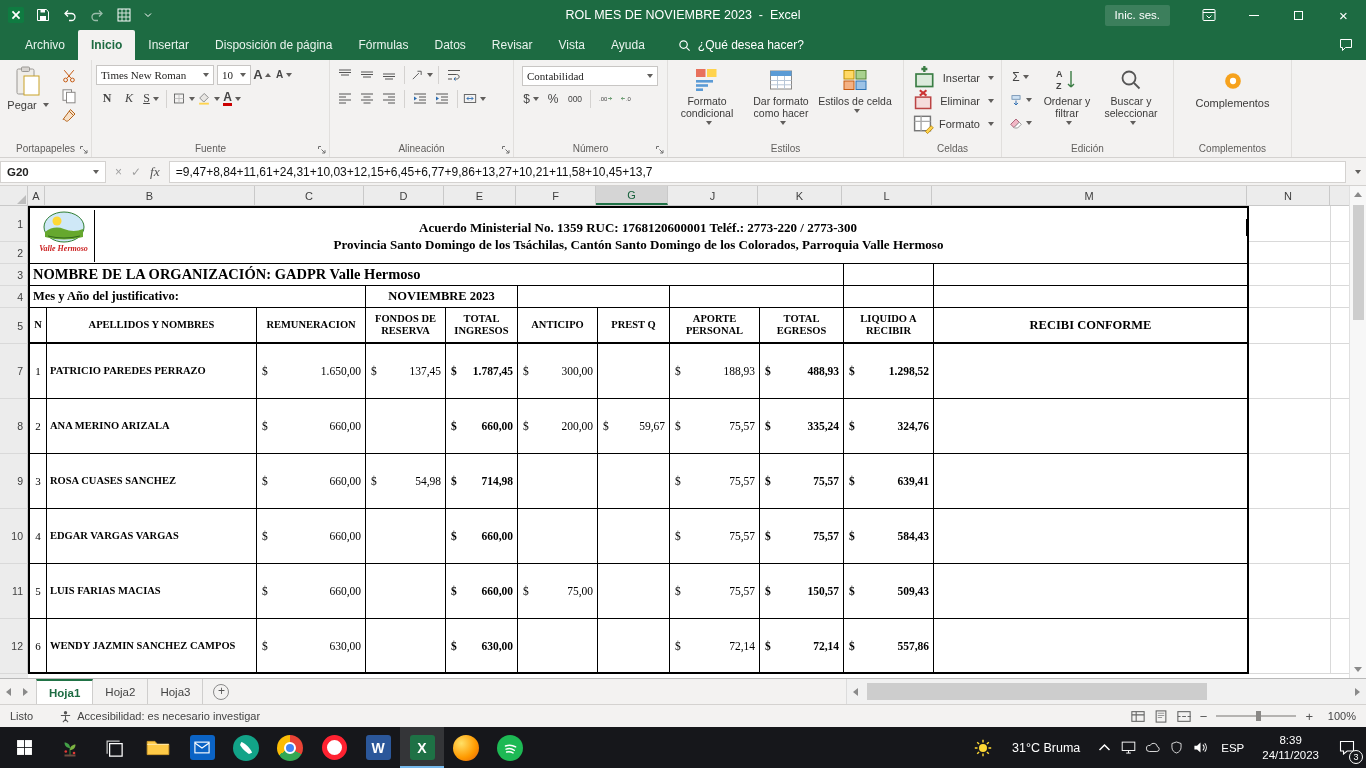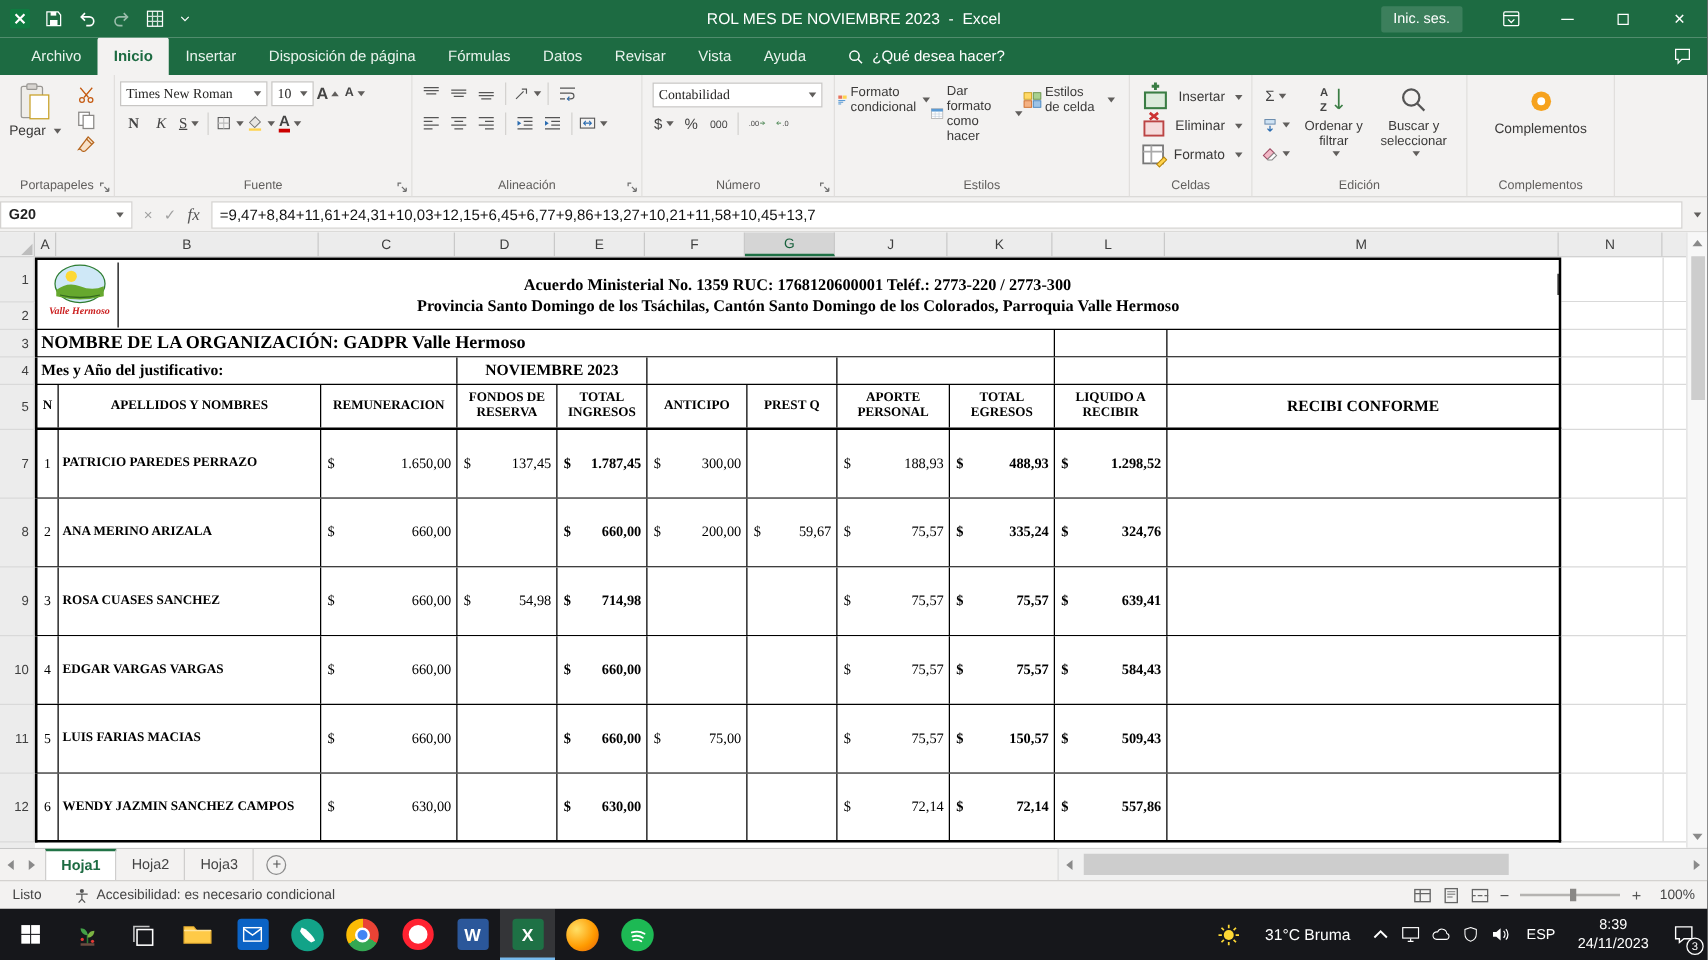--- a/index.html
+++ b/index.html
@@ -53,21 +53,21 @@
   .ita-g{font-family:"Liberation Serif",serif;font-style:italic;}
   .und-g{font-family:"Liberation Serif",serif;text-decoration:underline;}
   .bigA{font-size:13px;font-weight:bold;}.smallA{font-size:10px;font-weight:bold;}
   .fcA{font-weight:bold;font-size:12px;line-height:12px;border-bottom:3px solid #c00;display:inline-block;}
   .vsep{width:1px;height:18px;background:#d4d2d0;margin:0 4px;display:inline-block;}
   .dd{width:0;height:0;border-left:3px solid transparent;border-right:3px solid transparent;border-top:4px solid #605e5c;display:inline-block;margin-left:3px;}
   .tri-up{width:0;height:0;border-left:3px solid transparent;border-right:3px solid transparent;border-bottom:4px solid #605e5c;display:inline-block;margin-left:2px;}
   .tri-l{width:0;height:0;border-top:4px solid transparent;border-bottom:4px solid transparent;border-right:5px solid #8a8a8a;display:inline-block;}
   .tri-r{width:0;height:0;border-top:4px solid transparent;border-bottom:4px solid transparent;border-left:5px solid #8a8a8a;display:inline-block;}
   .g8{font-size:8.5px;letter-spacing:0;}
-  .stylebtn{width:74px;display:flex;flex-direction:row;align-items:center;gap:2px;padding-top:5px;font-size:10.5px;color:#3b3a39;text-align:left;line-height:1.15;}
+  .stylebtn{width:74px;display:flex;flex-direction:column;align-items:center;gap:2px;padding-top:5px;font-size:10.5px;color:#3b3a39;text-align:center;line-height:1.15;}
   .sicon{width:26px;height:26px;}
   .cellcol{display:flex;flex-direction:column;gap:2px;padding-top:5px;}
   .cellbtn{display:flex;align-items:center;gap:5px;font-size:11px;color:#3b3a39;height:21px;padding:0 5px;}
   .edwrap{display:flex;}
   .edmini{display:flex;flex-direction:column;gap:3px;padding:5px 2px 0 4px;}
   .edbtn{width:64px;display:flex;flex-direction:column;align-items:center;gap:2px;padding-top:5px;font-size:10.5px;color:#3b3a39;text-align:center;line-height:1.15;}
   .addinbtn{width:100px;display:flex;flex-direction:column;align-items:center;gap:4px;padding-top:7px;font-size:11px;color:#3b3a39;}
   .aicon{width:24px;height:24px;}
 
   
@@ -1067,21 +1067,21 @@
 
   <div class="statusbar" data-name="status-bar">
     <span class="sb-mode" data-name="status-mode">Listo</span>
     <span class="sb-acc" data-name="accessibility-status">
       <span class="ic16" data-name="accessibility-icon">
           <svg viewBox="0 0 14 14">
             <circle cx="7" cy="3" r="1.8" fill="#555"></circle>
             <path d="M2 5.8h10M7 5.8v4.2m0 0L4.2 13M7 10l2.8 3" fill="none" stroke="#555" stroke-width="1.1"></path>
           </svg>
         </span>
-      <span>Accesibilidad: es necesario condicional</span>
+      <span>Accesibilidad: es necesario investigar</span>
     </span>
     <span class="sb-right">
       <span class="sb-view" data-name="normal-view-icon">
           <svg viewBox="0 0 13 12">
             <rect x=".8" y="1.5" width="11.4" height="9" fill="none" stroke="#666"></rect>
             <path d="M.8 4.5h11.4M4.8 1.5v9" stroke="#666"></path>
           </svg>
         </span>
       <span class="sb-view" data-name="page-layout-view-icon">
           <svg viewBox="0 0 13 12">

